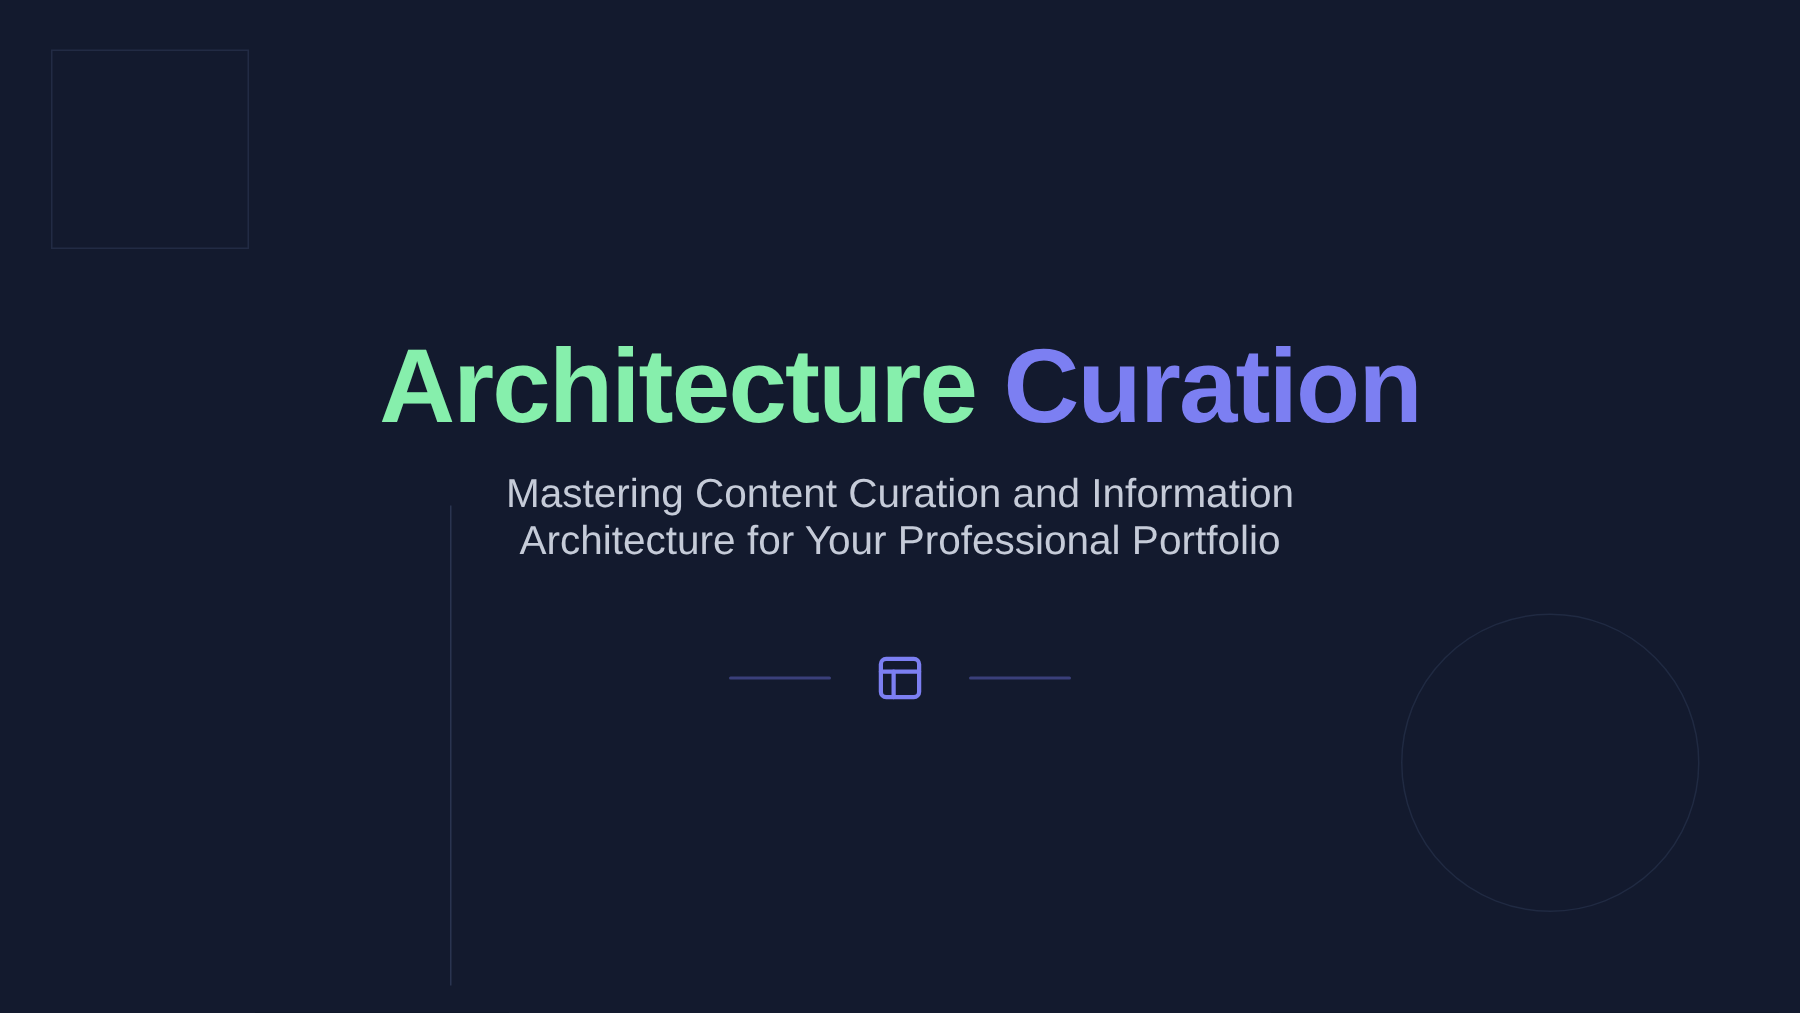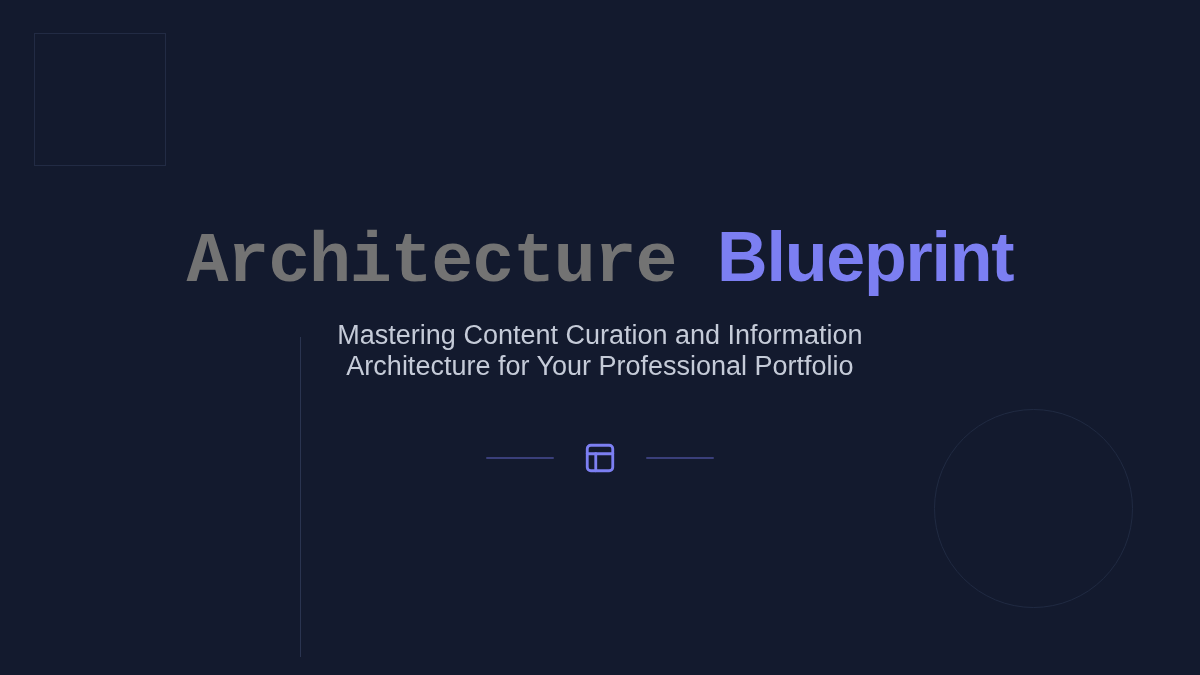--- a/index.html
+++ b/index.html
@@ -72,21 +72,21 @@
 
   .title {
     margin: 0;
     font-size: 70px;
     font-weight: 700;
     letter-spacing: -1.2px;
     line-height: 1.0;
     text-align: center;
     white-space: nowrap;
   }
-  .title .t-primary { color: #737373; font-family: Liberation Mono, monospace; }
+  .title .t-primary { color: #86efac; }
   .title .t-accent  { color: #7c7ff2; }
 
   .subtitle {
     margin: 16px;
     margin-top: 22px;
     font-size: 27px;
     font-weight: 400;
     line-height: 1.14;
     color: #c5cbd8;
     text-align: center;
@@ -119,21 +119,21 @@
 
 <div class="slide">
 
   <div class="deco deco-square"></div>
   <div class="deco deco-circle"></div>
   <div class="deco deco-vline"></div>
 
   <div class="content">
 
     <h1 class="title">
-      <span class="t-primary">Architecture</span><span class="t-primary"> </span><span class="t-accent">Blueprint</span>
+      <span class="t-primary">Architecture</span><span class="t-primary"> </span><span class="t-accent">Curation</span>
     </h1>
 
     <p class="subtitle">Mastering Content Curation and Information Architecture for Your Professional Portfolio</p>
 
     <div class="divider">
       <span class="divider-rule"></span>
       <span class="divider-icon">
         <svg viewBox="0 0 24 24" width="34" height="34" fill="none" stroke="#7c7ff2" stroke-width="2" stroke-linecap="round" stroke-linejoin="round">
           <rect x="3" y="3" width="18" height="18" rx="2.5" ry="2.5"></rect>
           <line x1="3" y1="9" x2="21" y2="9"></line>

